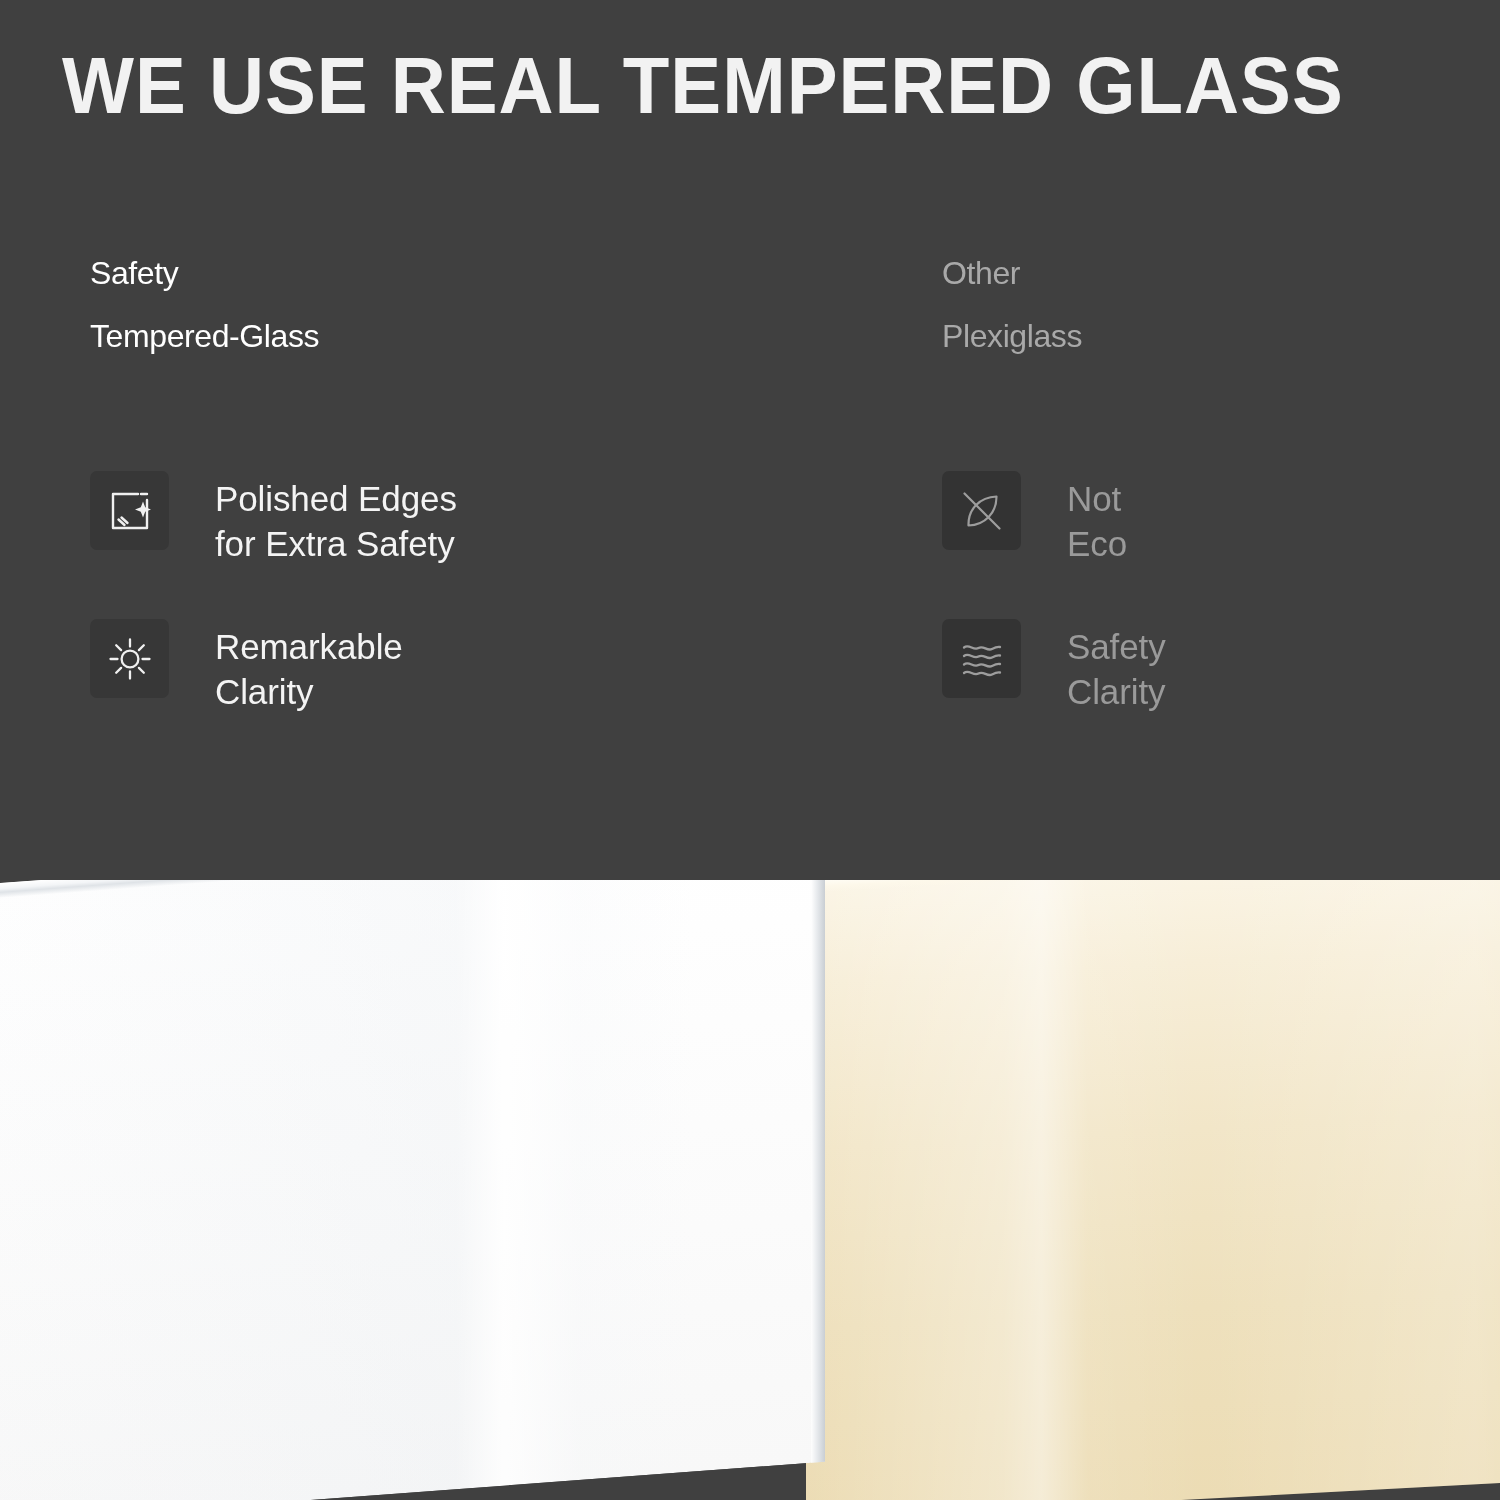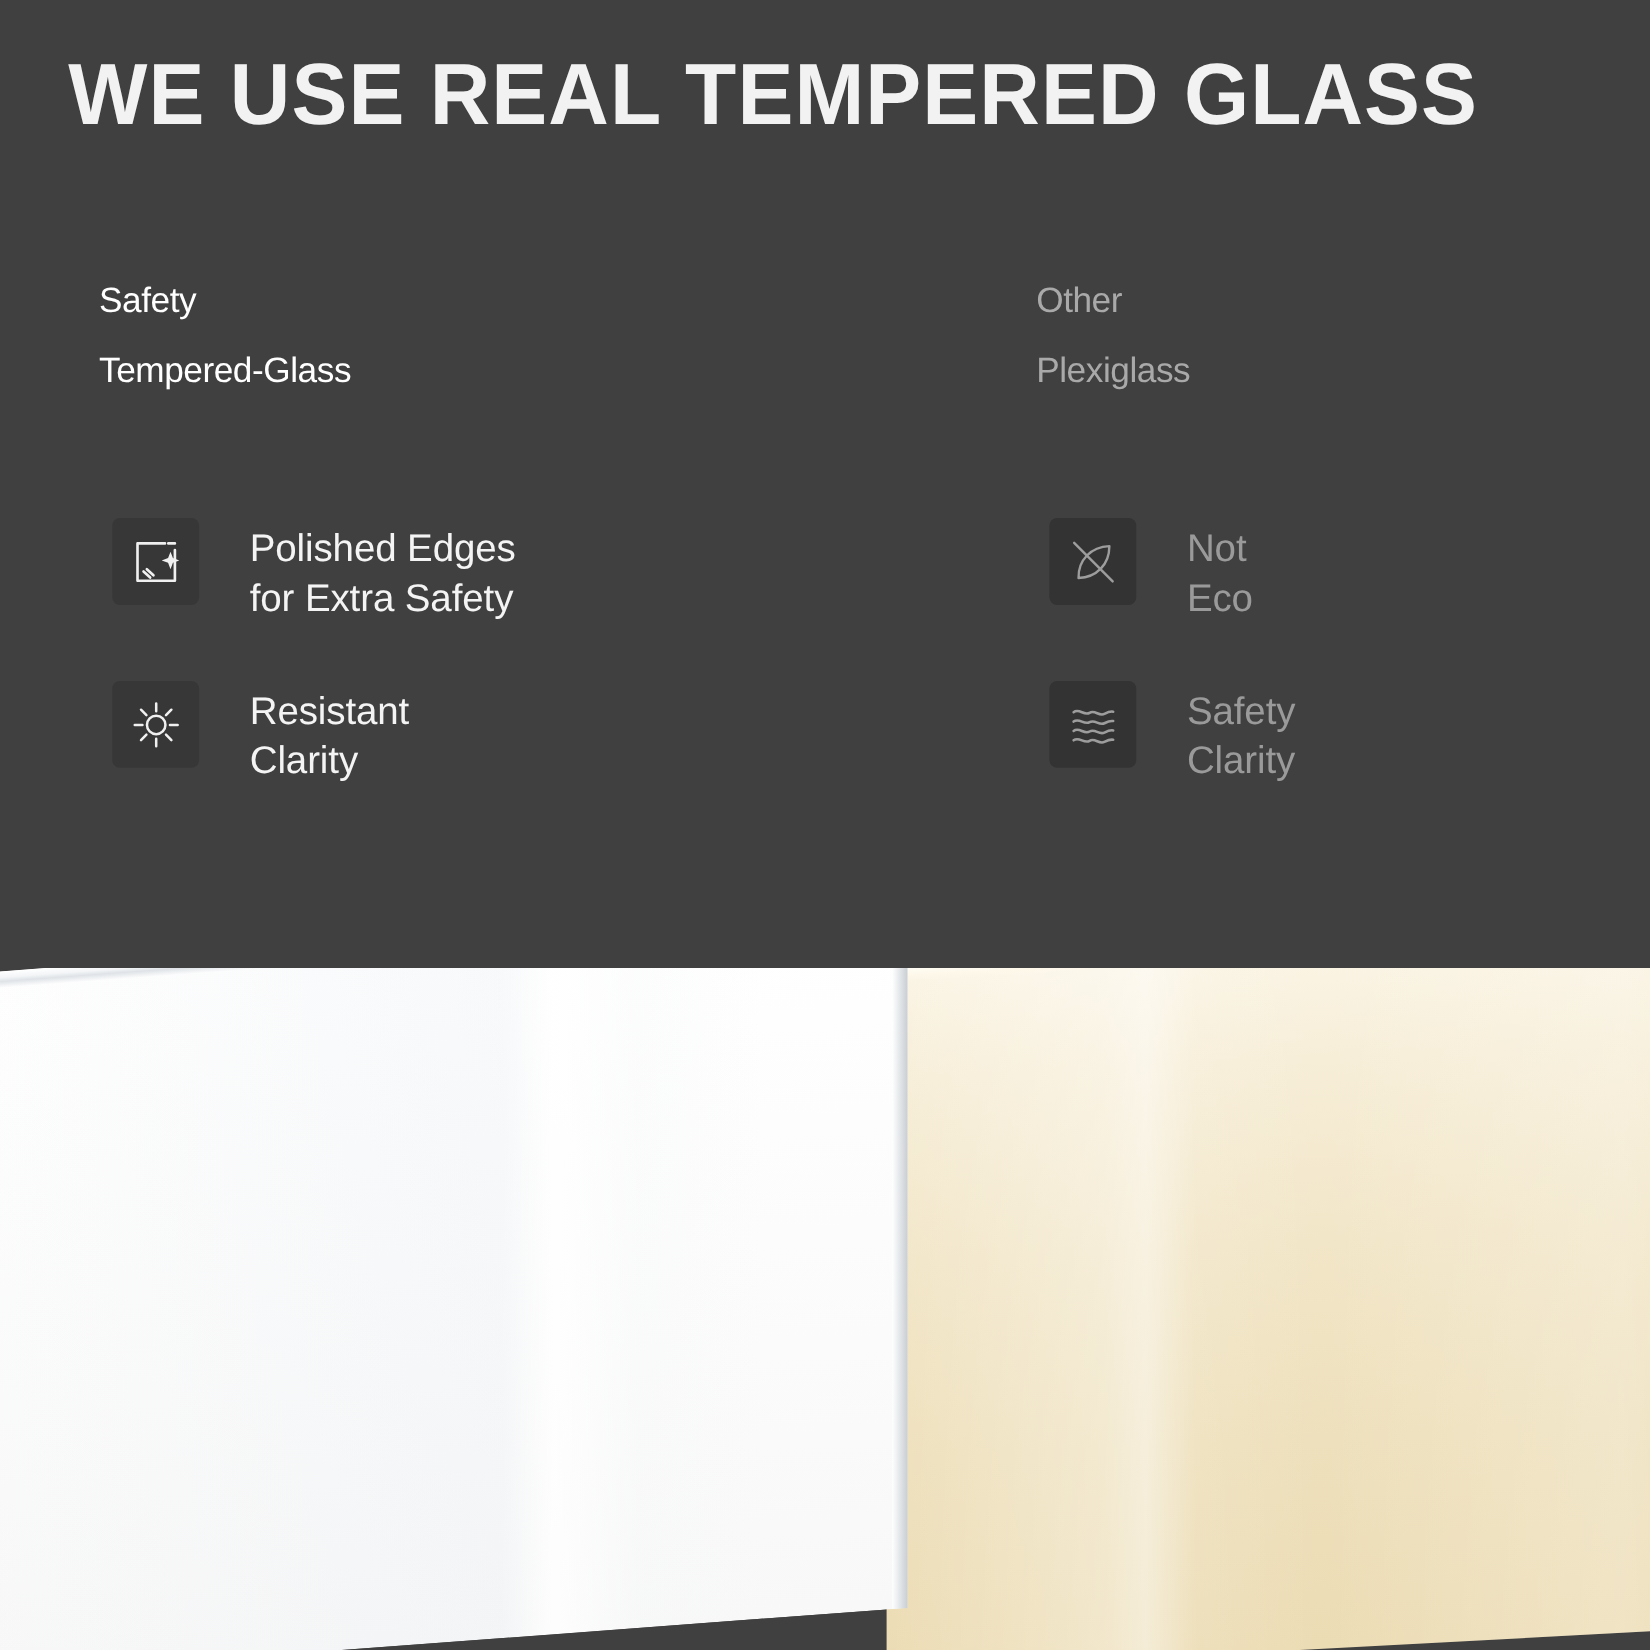--- a/index.html
+++ b/index.html
@@ -42,21 +42,21 @@
     font-weight:300;
     font-size:32px;
     line-height:63px;
     letter-spacing:-0.4px;
     white-space:pre-line;
   }
   #col-left  .col-heading { color:#ffffff; }
   #col-right .col-heading { color:#a9a9a9; }
 
   
-  .features { position:absolute; left:12px; top:228px; width:100%; }
+  .features { position:absolute; left:0; top:228px; width:100%; }
   .feature-row {
     display:flex;
     align-items:flex-start;
     height:148px;
   }
   .icon-tile {
     flex:0 0 auto;
     width:79px; height:79px;
     border-radius:7px;
     background:#373737;
@@ -202,21 +202,21 @@
 
       <div class="feature-row">
         <div class="icon-tile">
           <svg width="46" height="46" viewBox="0 0 46 46" fill="none" stroke="#f0f0f0" stroke-width="2.3" stroke-linecap="round">
             <circle cx="23" cy="23" r="8.4"></circle>
             <path d="M23 3.5 V10.5 M23 35.5 V42.5 M3.5 23 H10.5 M35.5 23 H42.5
                      M9.2 9.2 L14.1 14.1 M31.9 31.9 L36.8 36.8
                      M36.8 9.2 L31.9 14.1 M14.1 31.9 L9.2 36.8"></path>
           </svg>
         </div>
-        <div class="feature-label">Resistant
+        <div class="feature-label">Remarkable
 Clarity</div>
       </div>
 
 
     </div>
   </div>
 
   <div class="column" id="col-right">
     <div class="col-heading">Other
 Plexiglass</div>

